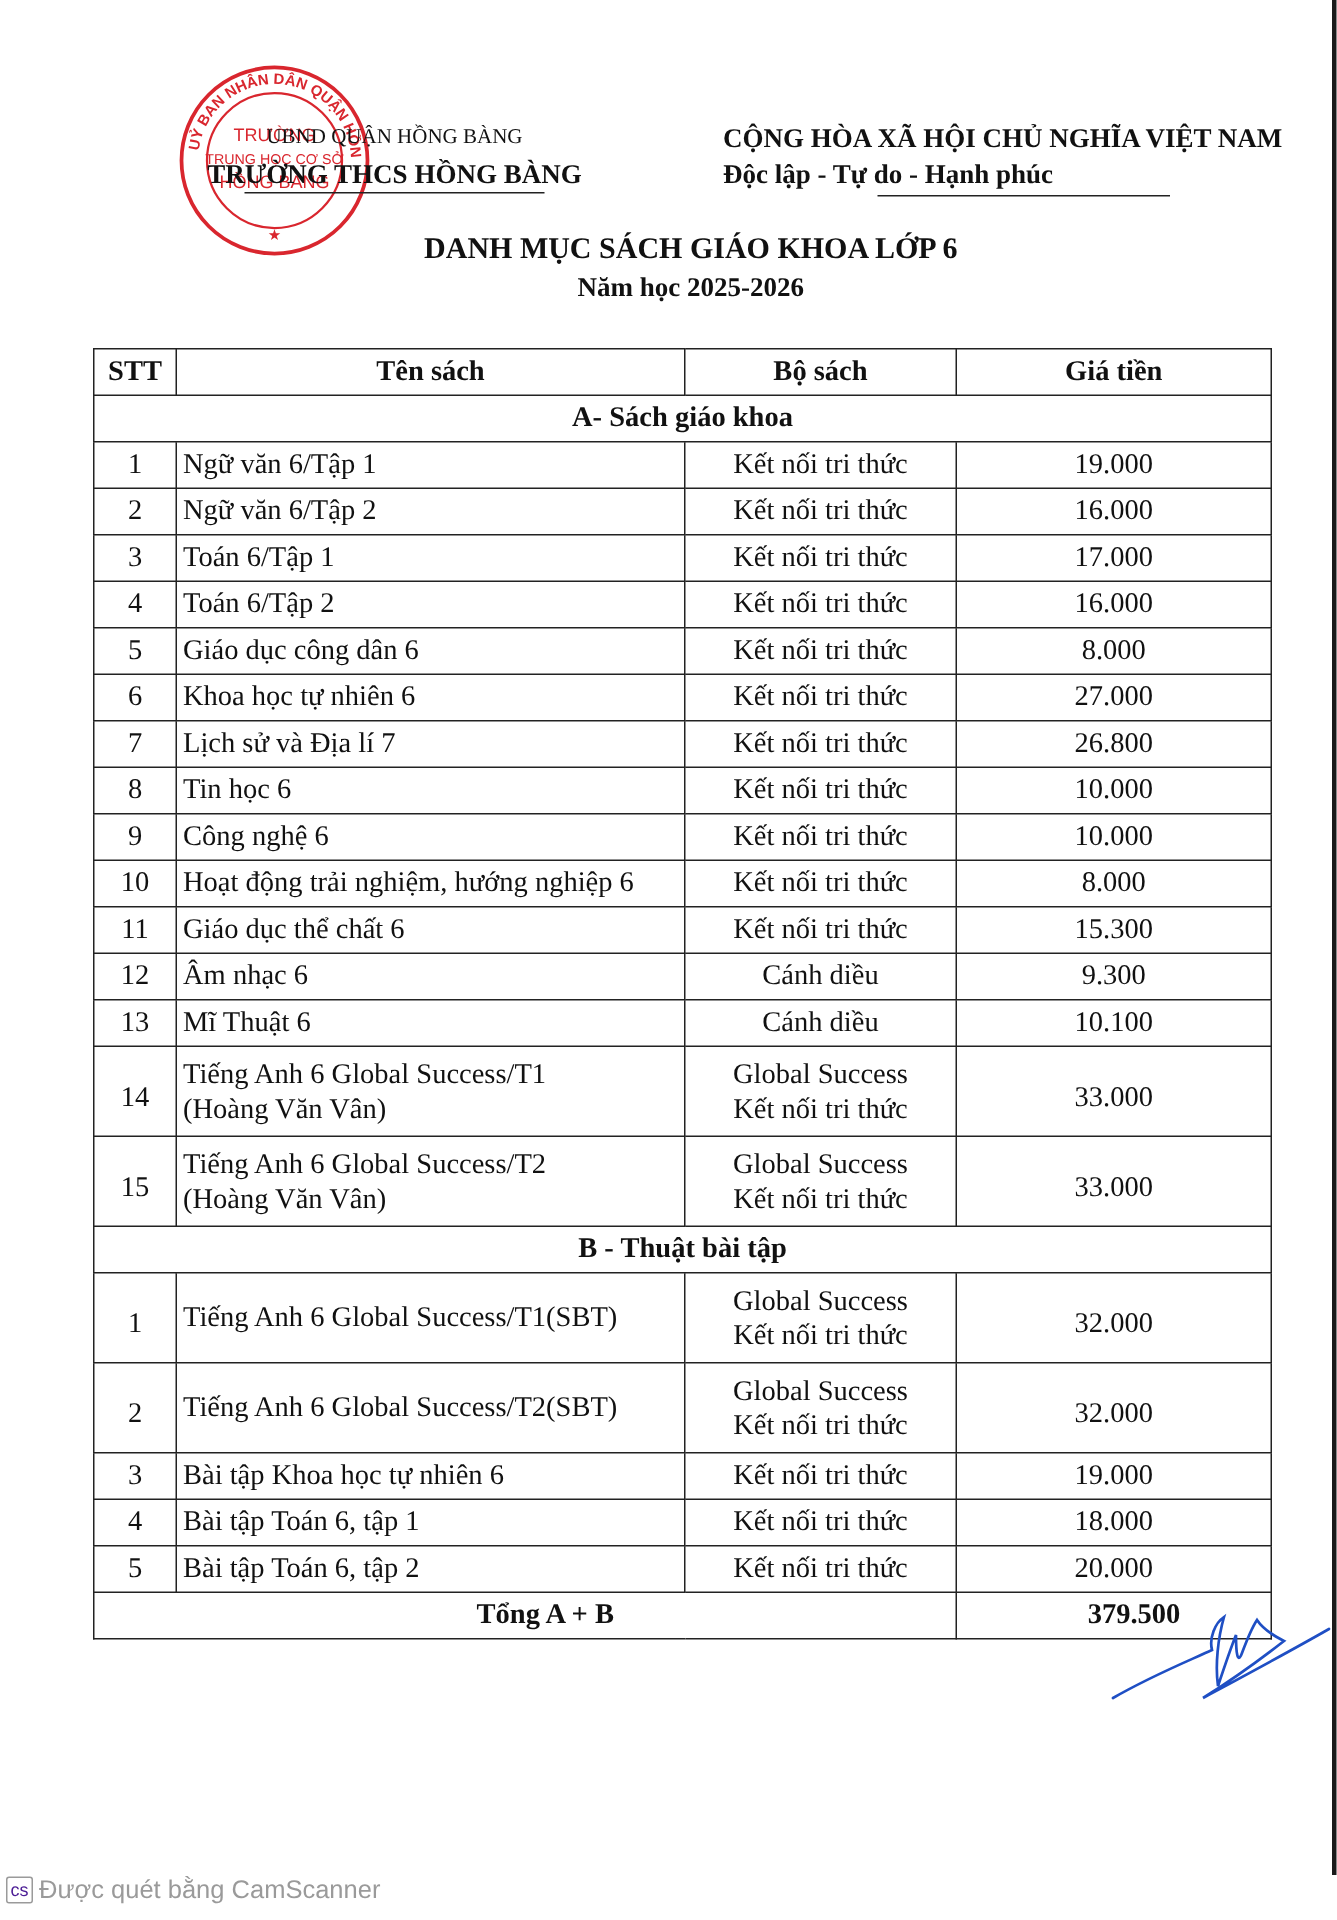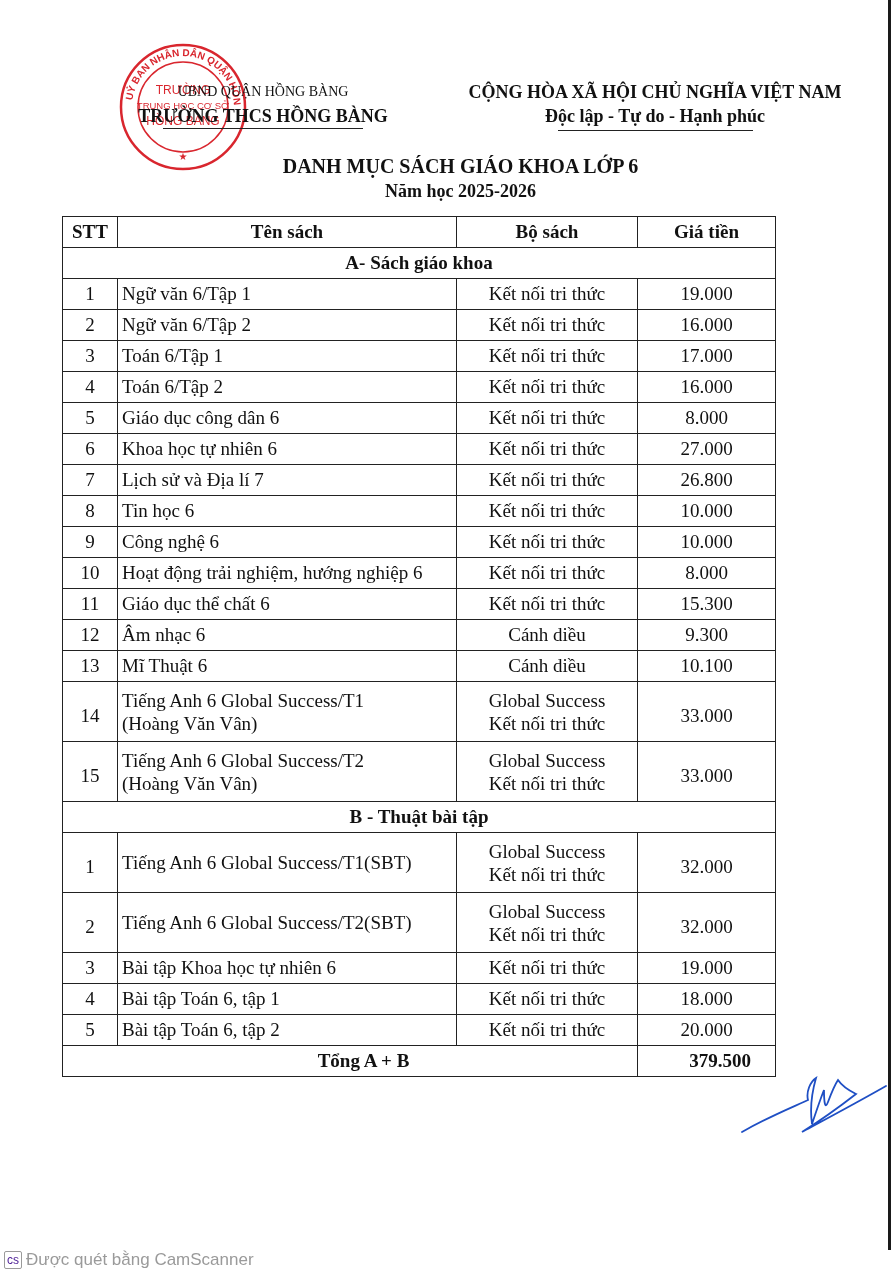--- a/index.html
+++ b/index.html
@@ -6,30 +6,30 @@
   body { width: 891px; height: 1280px; position: relative; overflow: hidden;
          font-family: "Liberation Serif", "DejaVu Serif", serif; color: #111; }
 
   .stamp { position: absolute; left: 118px; top: 42px; width: 130px; height: 130px; }
 
   .left-header { position: absolute; left: 128px; top: 80px; width: 270px; text-align: center; }
   .left-header .l1 { font-size: 14px; line-height: 24px; }
   .left-header .l2 { font-size: 18px; line-height: 24px; font-weight: bold; }
   .left-header .uline { width: 200px; margin: 0 auto; border-top: 1.5px solid #222; }
 
-  .right-header { position: absolute; left: 455px; top: 80px; width: 400px; text-align: center; }
+  .right-header { position: absolute; left: 482px; top: 80px; width: 400px; }
   .right-header .r1 { font-size: 18px; font-weight: bold; line-height: 24px; }
   .right-header .r2 { font-size: 18px; font-weight: bold; line-height: 24px; }
   .right-header .uline { width: 195px; margin: 2px auto 0; border-top: 1.5px solid #222; }
 
   .title { position: absolute; left: 0; width: 891px; top: 153px; text-align: center; }
   .title .t1 { font-size: 20px; font-weight: bold; line-height: 26px; margin-left: 30px; }
   .title .t2 { font-size: 18px; font-weight: bold; line-height: 24px; margin-left: 30px; }
 
-  table.books { position: absolute; left: 62px; top: 216px; width: 714px;
+  table.books { position: absolute; left: 62px; top: 232px; width: 786px;
                 border-collapse: collapse; font-size: 19px; }
   table.books td, table.books th { border: 1.5px solid #222; padding: 0 4px; height: 30px; }
   table.books th { font-weight: bold; text-align: center; height: 30px; font-size: 19px; }
   .c-stt { width: 46px; text-align: center; }
   .c-name { width: 330px; text-align: left; }
   .c-set { width: 172px; text-align: center; }
   .c-price { text-align: center; }
   tr.section td { text-align: center; font-weight: bold; }
   tr.two td { height: 45px; }
   tr.two td.c-stt, tr.two td.c-price { vertical-align: bottom; padding-bottom: 14px; }

